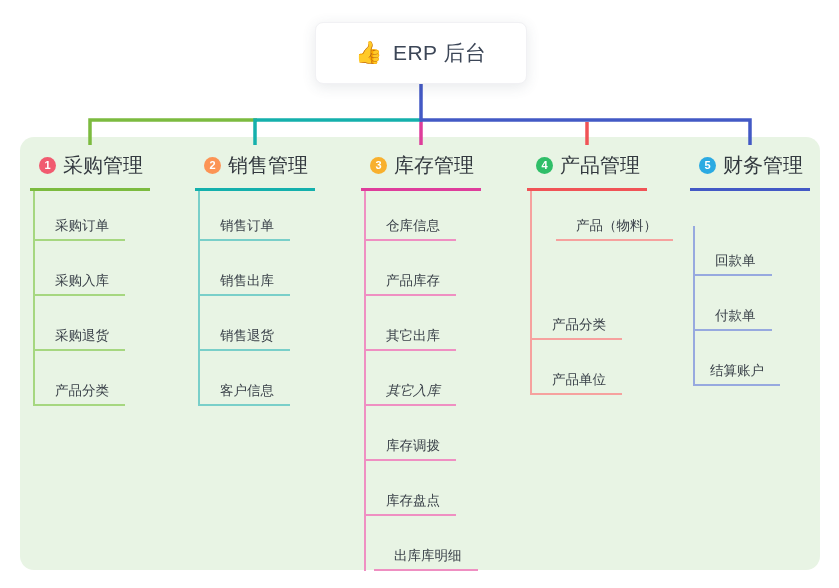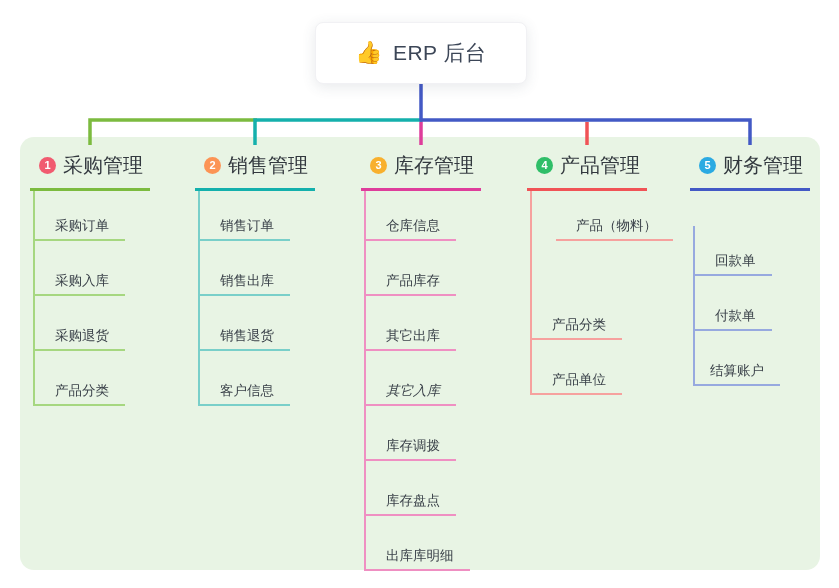--- a/index.html
+++ b/index.html
@@ -99,21 +99,21 @@
           </div>
           <div class="b-child" style="border-bottom-color: rgb(239, 143, 194); font-style: italic;">
             <span class="b-child-label">其它入库</span>
           </div>
           <div class="b-child" style="border-bottom-color: rgb(239, 143, 194); justify-content: flex-end;">
             <span class="b-child-label">库存调拨</span>
           </div>
           <div class="b-child" style="border-bottom-color: rgb(239, 143, 194);">
             <span class="b-child-label">库存盘点</span>
           </div>
-          <div class="b-child" style="border-bottom-color: rgb(239, 143, 194);">
+          <div class="b-child" style="border-bottom-color: rgb(239, 143, 194); margin-left: 8px;">
             <span class="b-child-label">出库库明细</span>
           </div>
         </div>
       </div>
       <div class="branch" style="left: 507px;">
         <div class="b-header" style="border-bottom-color: rgb(240, 83, 86);">
           <span class="badge" style="background: rgb(47, 190, 104);">4</span>
           <span class="b-label">产品管理</span>
         </div>
         <div class="b-children" style="border-left-color: rgb(246, 161, 158);">

